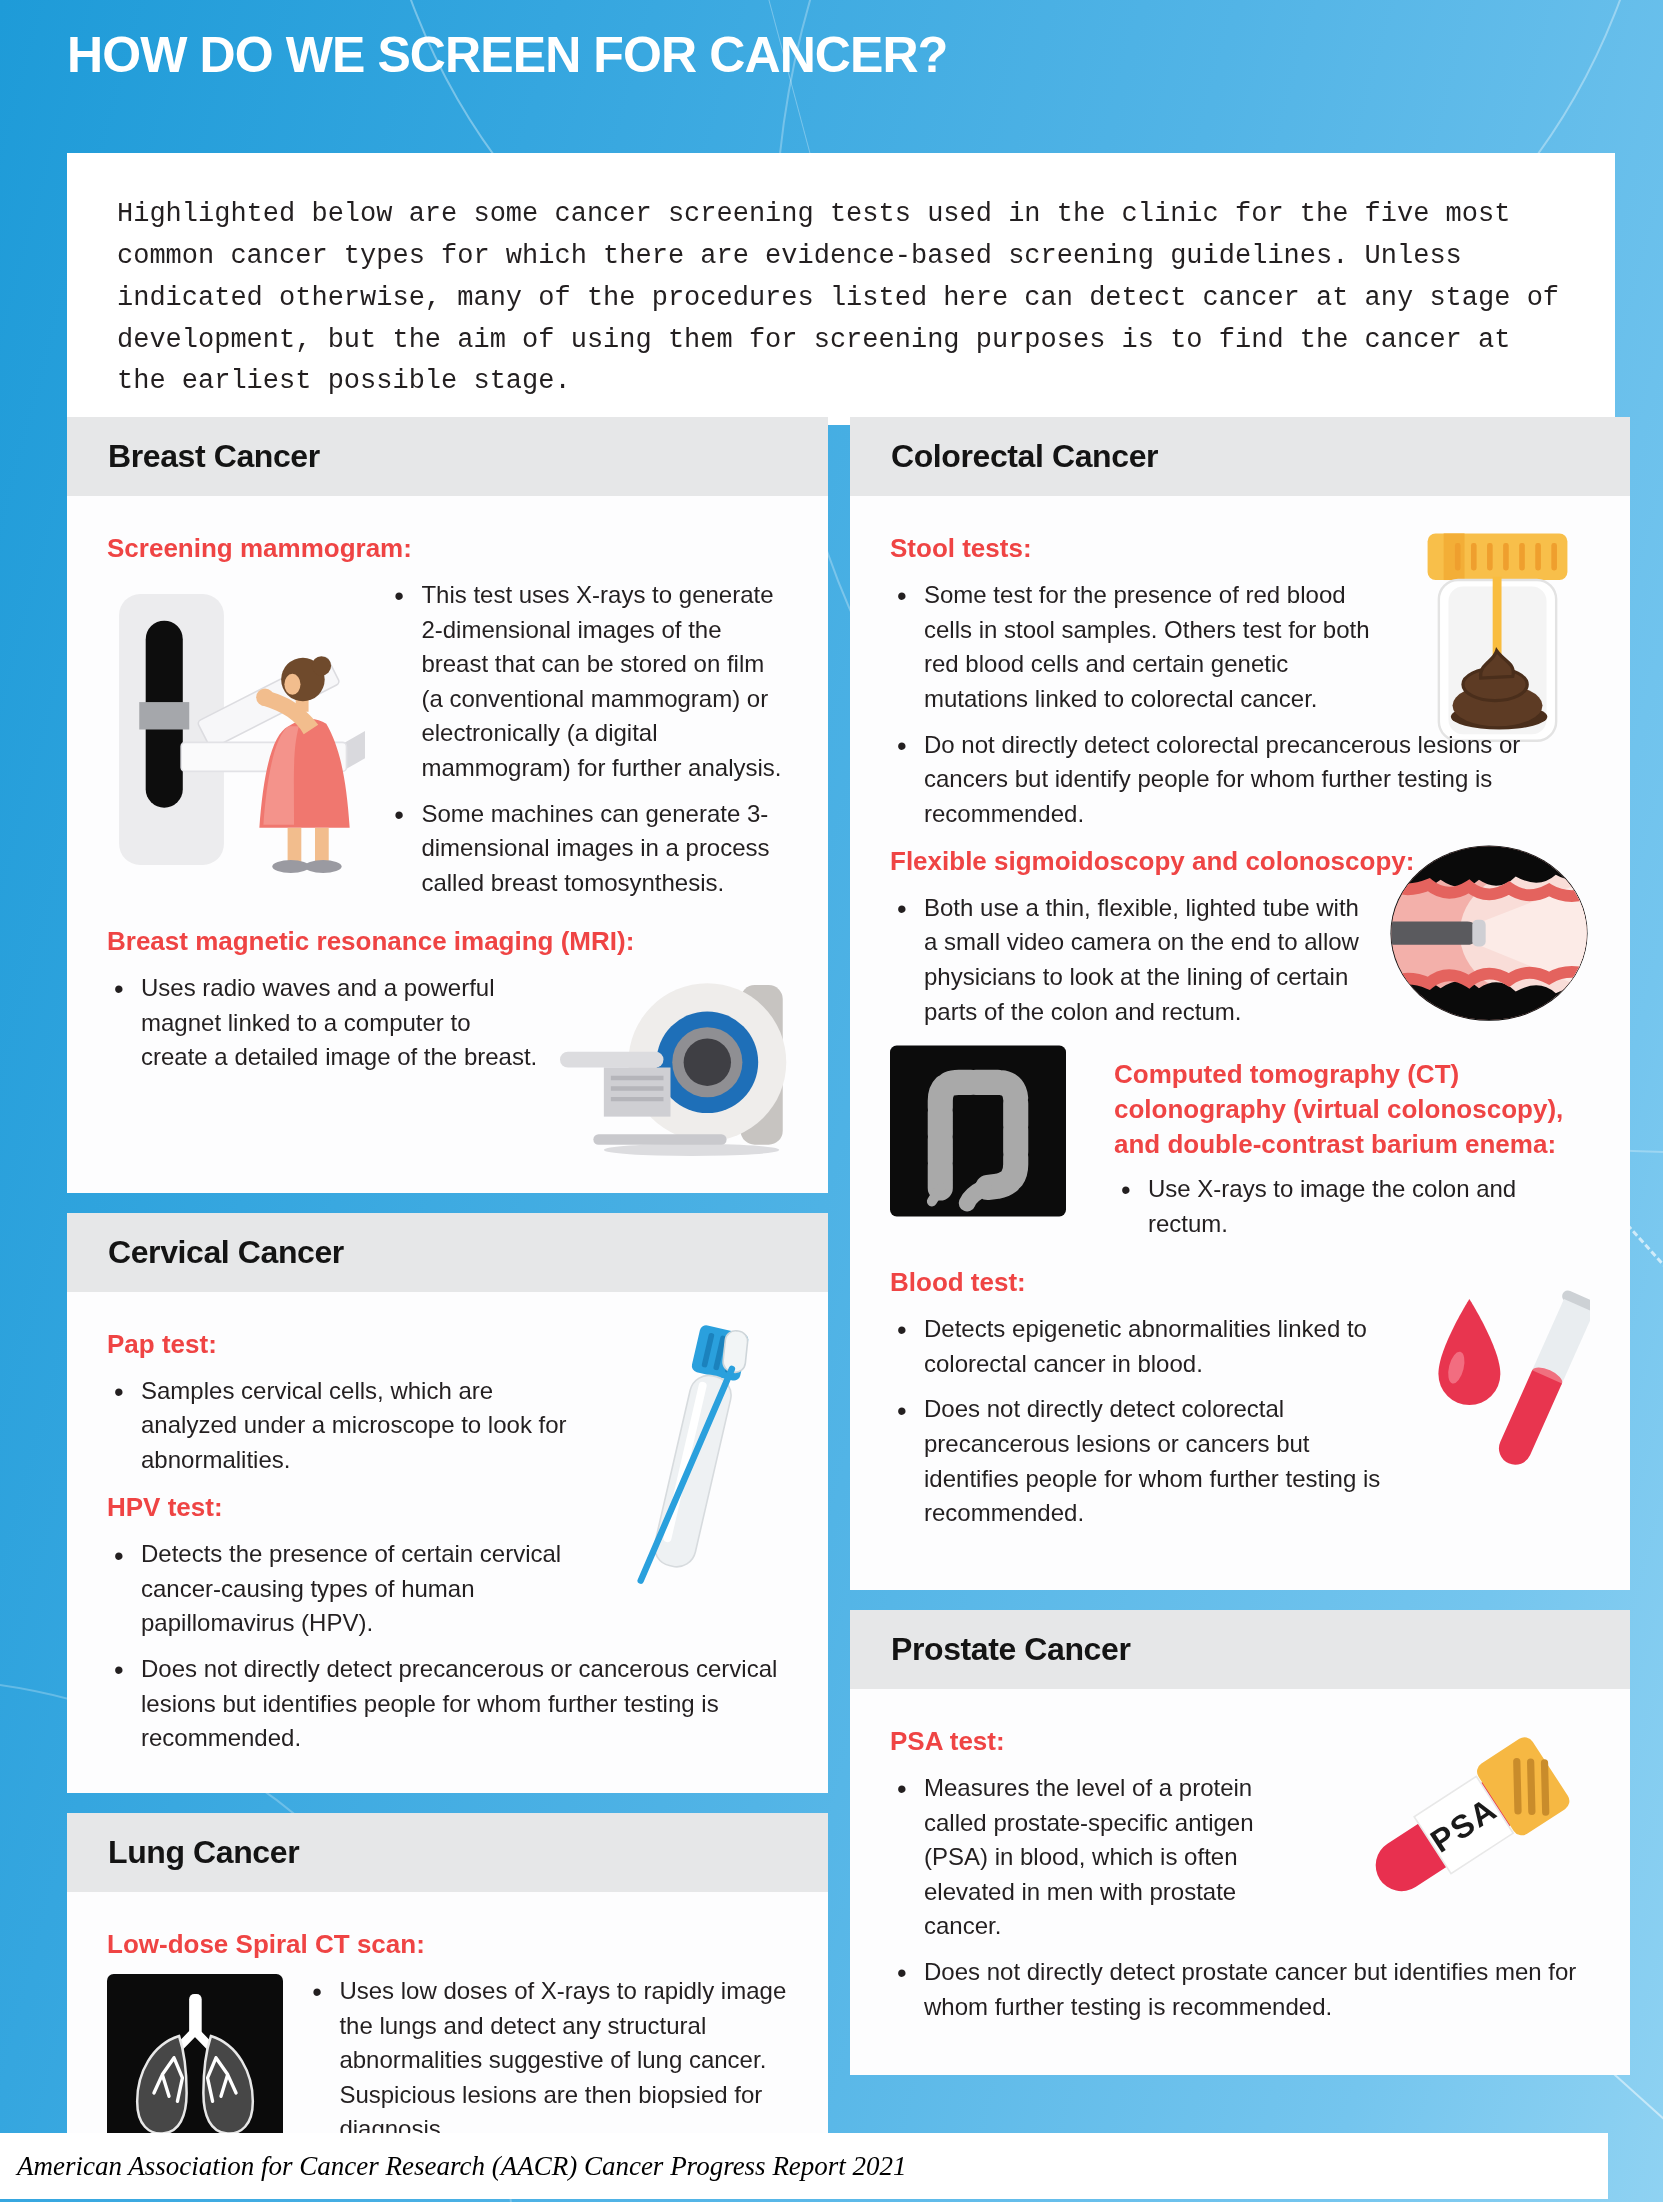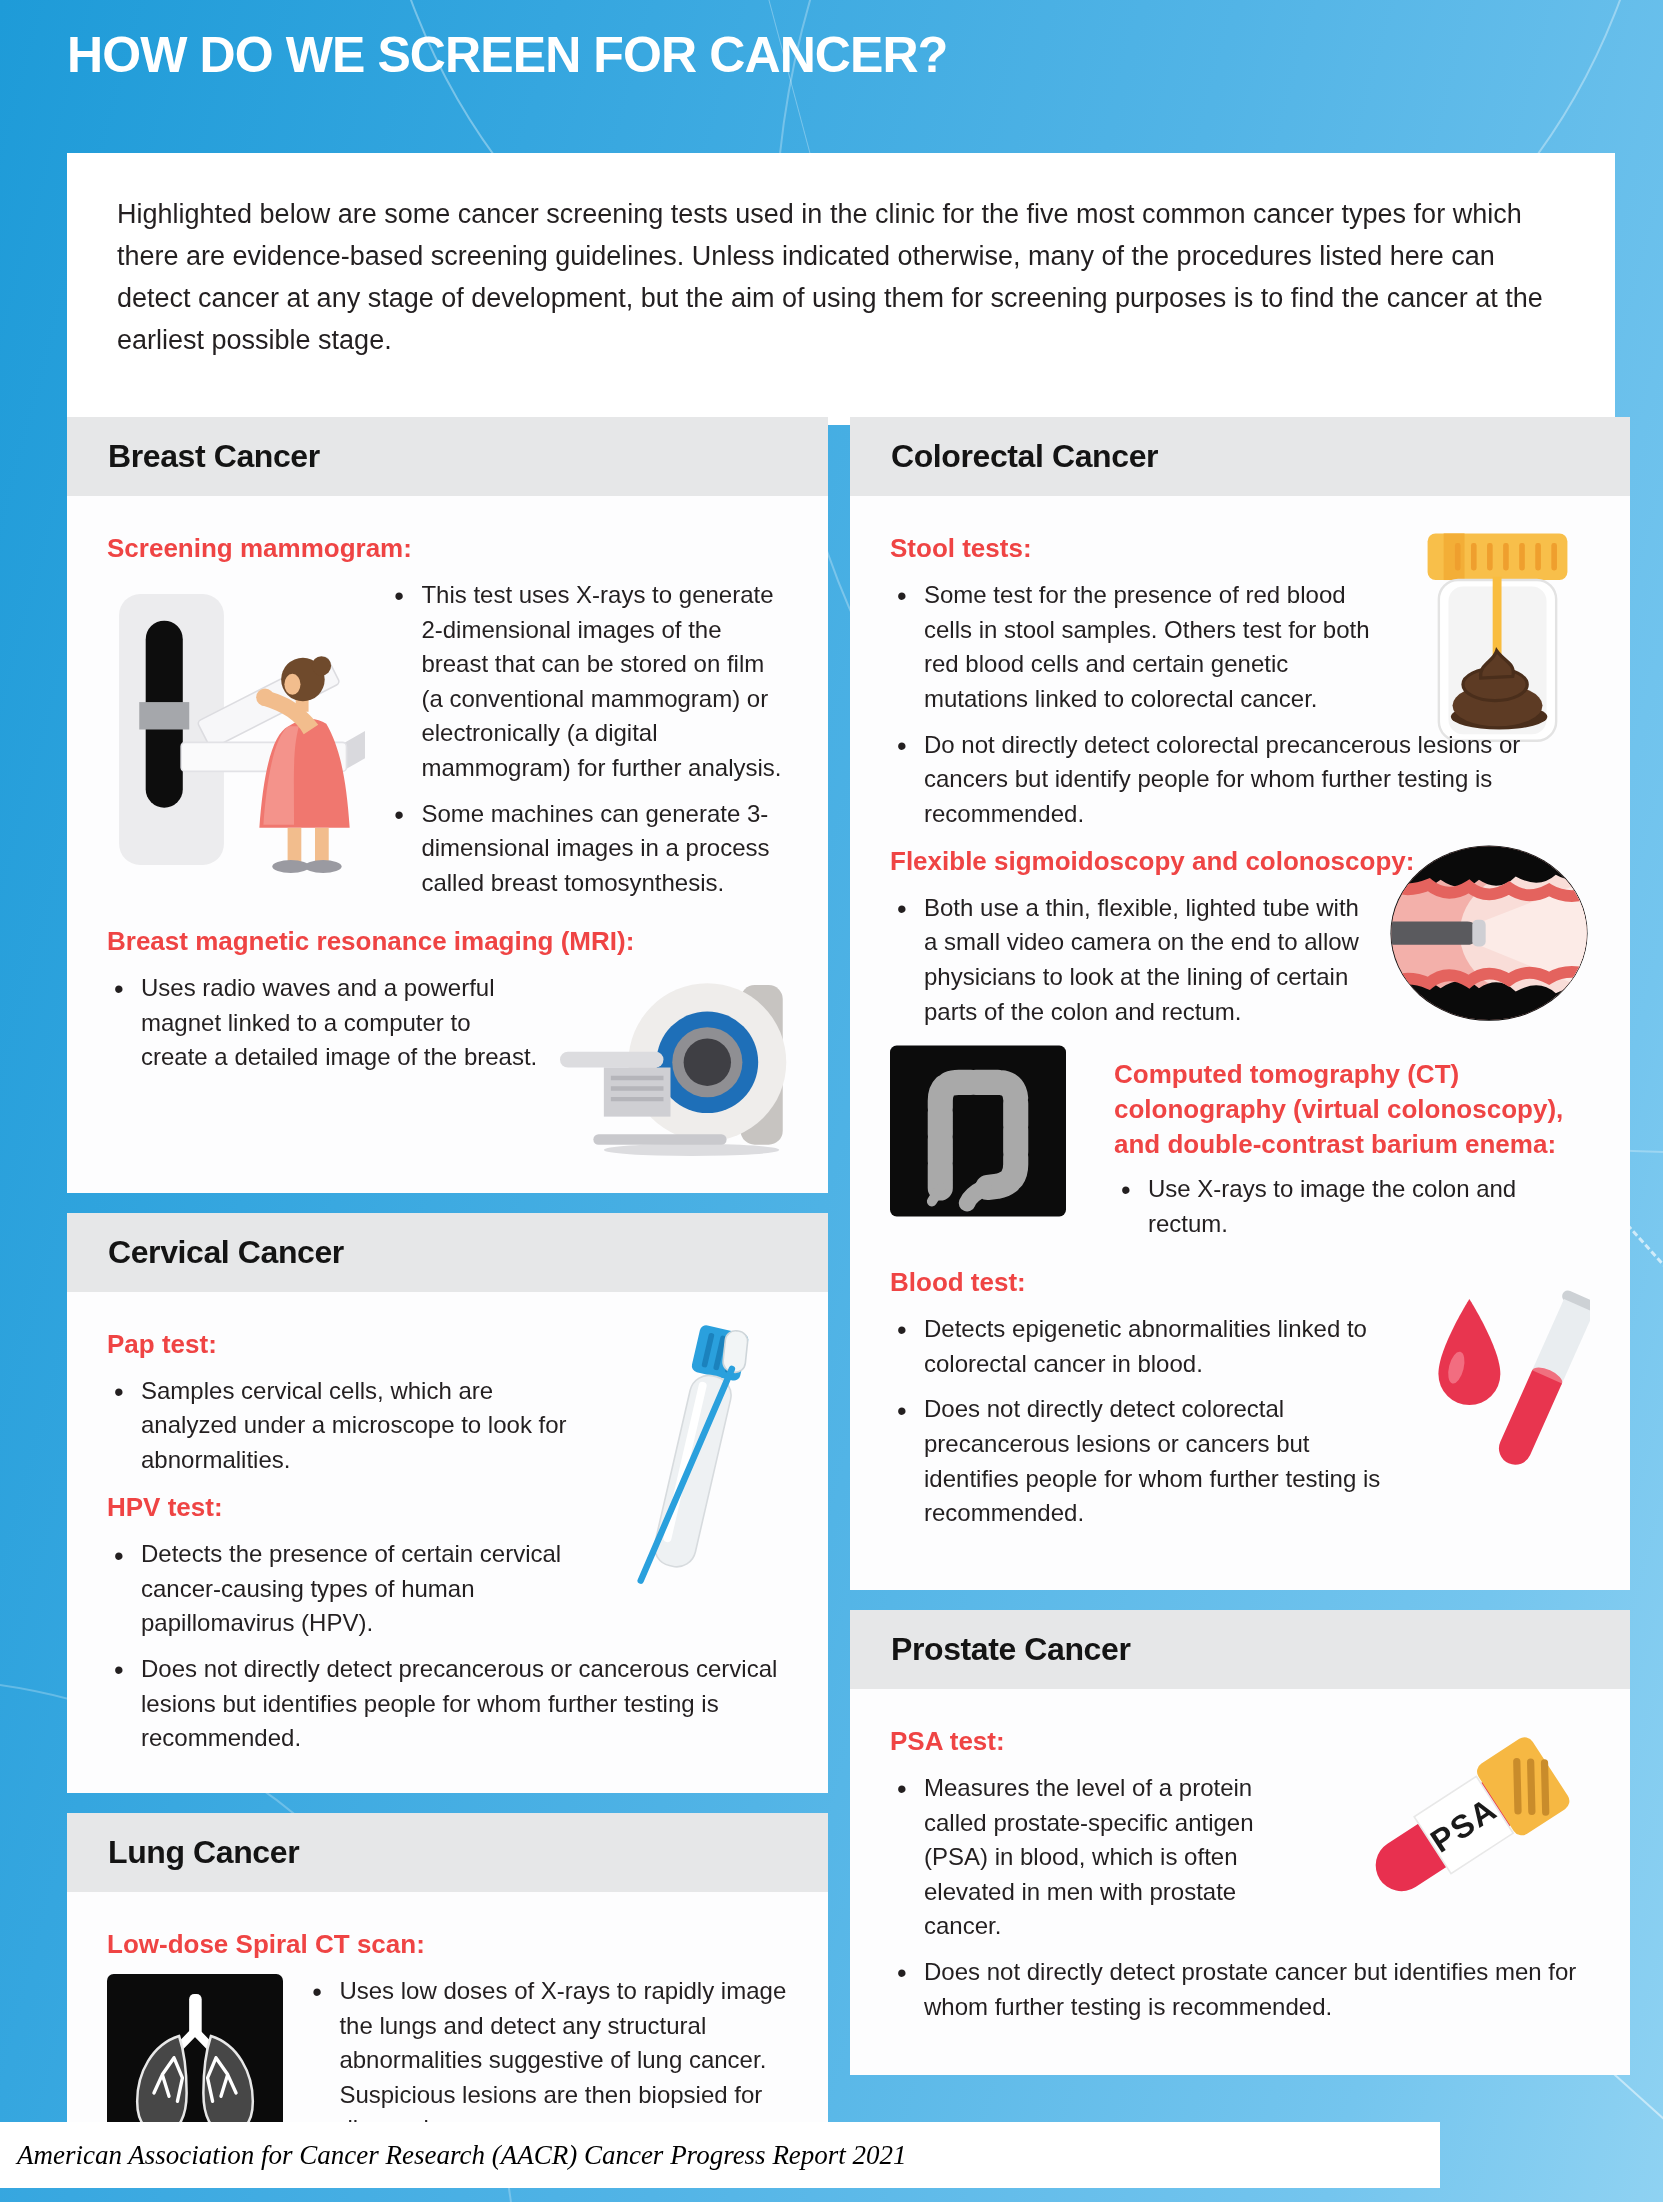--- a/index.html
+++ b/index.html
@@ -20,21 +20,21 @@
            border-top:3.4px dashed rgba(255,255,255,0.65); }
   .solid1 { width:447px; right:-69px; top:1979px; transform:rotate(42deg);
             border-top:2.6px solid rgba(255,255,255,0.5); }
   .solid2 { width:258px; left:654px; top:52px; transform:rotate(75deg);
             border-top:1.7px solid rgba(255,255,255,0.3); }
 
   .page-title { position:absolute; left:67px; top:26px; color:#ffffff;
                 font-size:50px; font-weight:bold; letter-spacing:-0.9px; }
 
   .intro-box { position:absolute; left:67px; top:153px; width:1548px; height:272px;
-               background:#ffffff; padding:41px 52px 3px 50px; }
+               background:#ffffff; padding:41px 52px 3px 50px;font-family:Liberation Mono, monospace; }
   .intro-box p { font-size:27px; line-height:1.55; color:#231f20; }
 
   .col { position:absolute; top:417px; }
   .col-left  { left:67px;  width:761px; }
   .col-right { left:850px; width:780px; }
 
   .card { background:#fdfdfe; margin-bottom:20px; }
   .card-header { background:#e6e7e8; height:79px; display:flex; align-items:center;
                  padding-left:41px; }
   .card-header h2 { font-size:32px; font-weight:bold; color:#141414; letter-spacing:-0.4px; }
@@ -57,21 +57,21 @@
   .pr-230 { padding-right:198px; }
   .pr-250 { padding-right:215px; }
   .pr-320 { padding-right:275px; }
 
   .min-breast     { min-height:714px;  }
   .min-cervical   { min-height:549px;  }
   .min-lung       { min-height:343px;  }
   .min-colorectal { min-height:1173px; }
   .min-prostate   { min-height:465px;  }
 
-  .footer { position:absolute; left:0; bottom:15px; width:1440px; height:66px;
+  .footer { position:absolute; left:0; bottom:4px; width:1608px; height:66px;
             background:#ffffff; display:flex; align-items:center; }
   .footer span { font-family:"Liberation Serif", serif; font-style:italic;
                  font-size:27px; color:#000000; margin-left:17px; }
 </style>
 </head>
 <body>
 
 <div class="page">
 
   <div class="arc arc1"></div>

